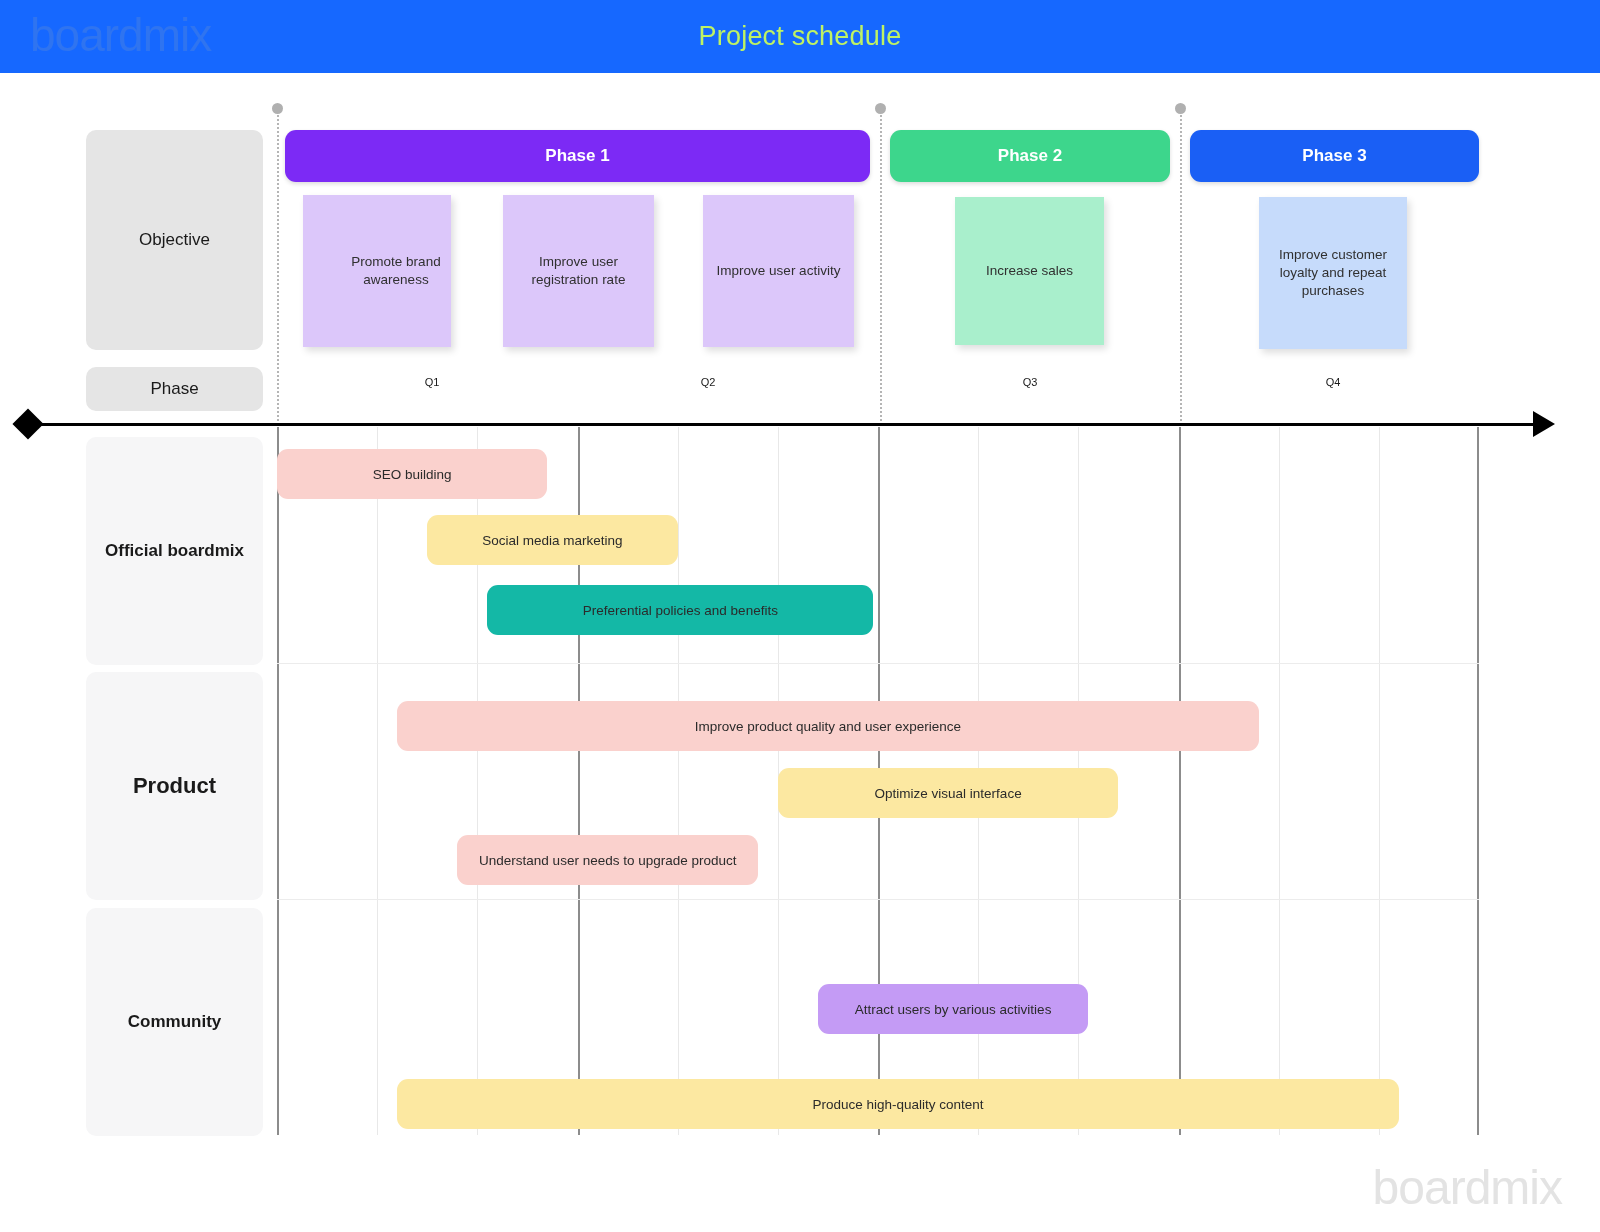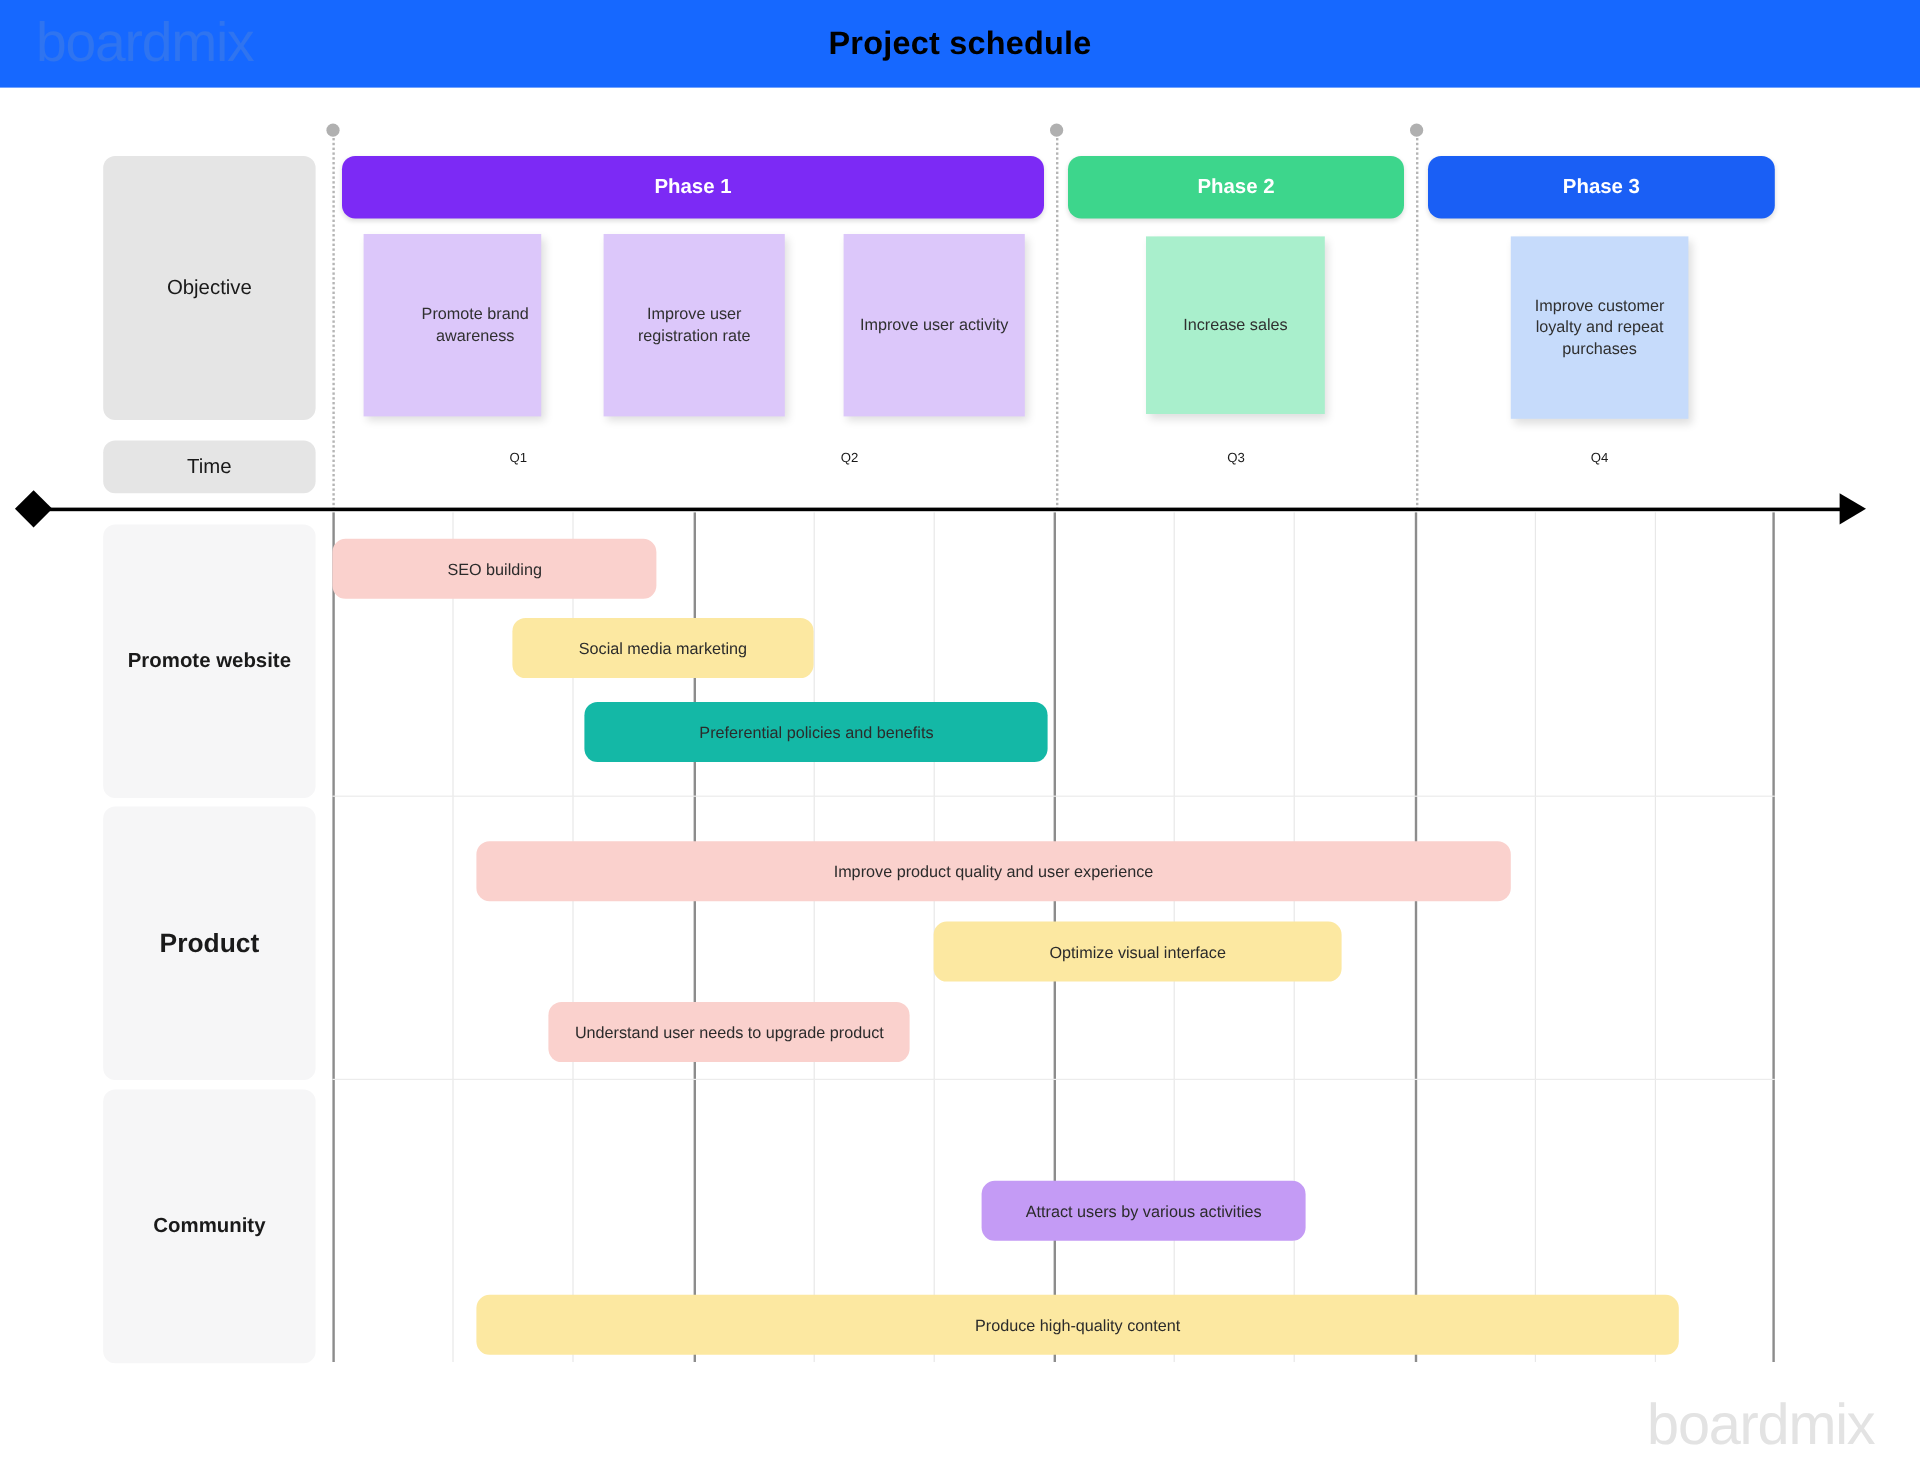--- a/index.html
+++ b/index.html
@@ -12,21 +12,21 @@
   #root { position: relative; width: 1600px; height: 1232px; }
 
   
   .header {
     position: absolute; left: 0; top: 0; width: 1600px; height: 73px;
     background: #1668FF;
   }
   .header-title {
     position: absolute; left: 0; top: 0; width: 1600px; height: 73px;
     display: flex; align-items: center; justify-content: center;
-    color: #000000; font-size: 27px; font-weight: bold;
+    color: #bef264; font-size: 27px; font-weight: normal;
     letter-spacing: .2px;
     text-align: center;
   }
   .logo-watermark {
     position: absolute; left: 30px; top: 4px;
     font-size: 46px; color: #2f74f0; letter-spacing: -1px;
     font-weight: 400; line-height: 62px;
   }
   .corner-watermark {
     position: absolute; right: 38px; bottom: 16px;
@@ -129,24 +129,24 @@
 
   <div class="header">
     <div class="logo-watermark">boardmix</div>
     <div class="header-title">Project schedule</div>
   </div>
 
   <div class="sidebox dark" style="left:86px; top:130px; width:177px; height:220px; font-size:17px;">
     <span>Objective</span>
   </div>
   <div class="sidebox dark" style="left:86px; top:367px; width:177px; height:44px; font-size:17px;">
-    <span>Time</span>
+    <span>Phase</span>
   </div>
   <div class="sidebox light" style="left:86px; top:437px; width:177px; height:228px; font-size:17px; font-weight:bold;">
-    <span>Promote website</span>
+    <span>Official boardmix</span>
   </div>
   <div class="sidebox light" style="left:86px; top:672px; width:177px; height:228px; font-size:22px; font-weight:bold;">
     <span>Product</span>
   </div>
   <div class="sidebox light" style="left:86px; top:908px; width:177px; height:228px; font-size:17px; font-weight:bold;">
     <span>Community</span>
   </div>
 
   <div class="guide" style="left:277px;"></div>
   <div class="guide-dot" style="left:277px;"></div>

